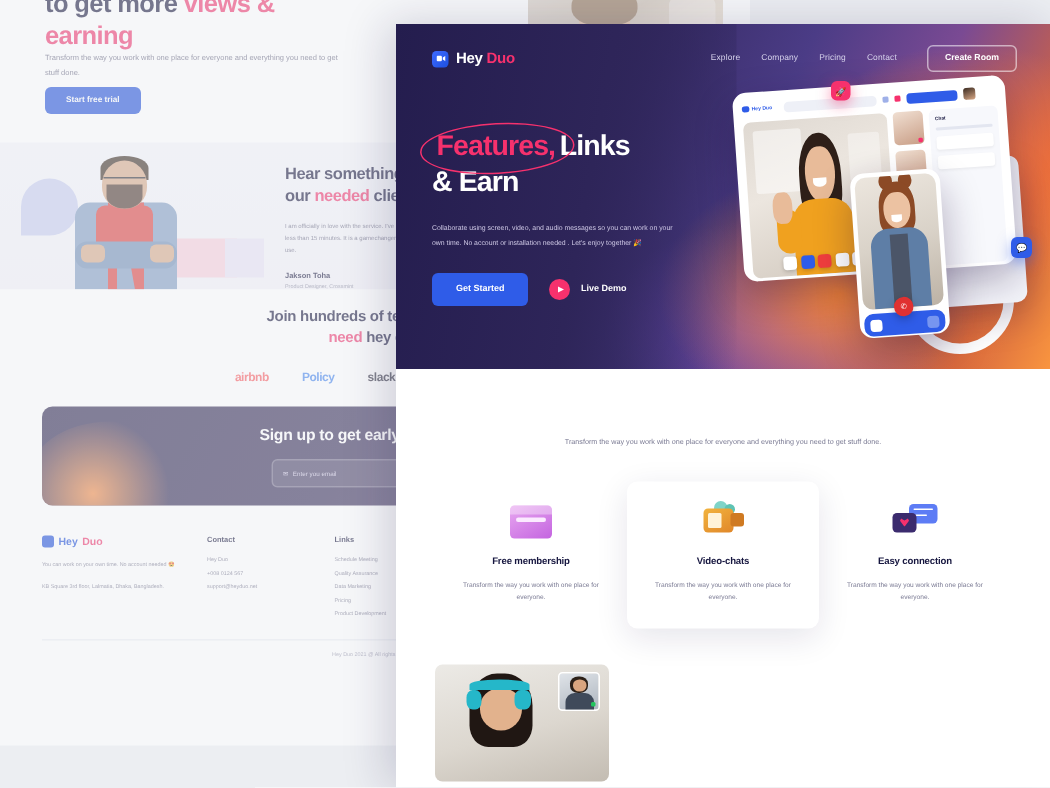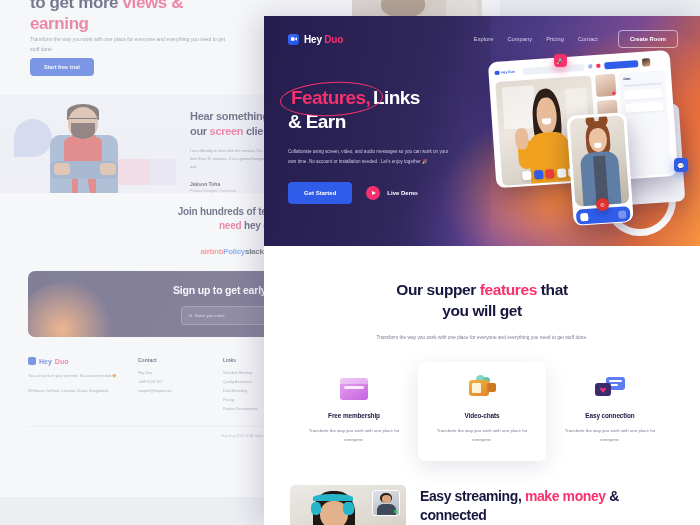--- a/index.html
+++ b/index.html
@@ -81,21 +81,21 @@
   .bp-testi{position:absolute;left:190px;top:14px;width:210px;}
   .bp-testi h3{font-size:11px;font-weight:700;color:#16163f;line-height:1.35;letter-spacing:-.3px;}
   .bp-testi h3 .pink{color:#f6316d;}
   .bp-testi p{font-size:4px;color:#6b6b86;line-height:2.1;margin-top:8px;width:160px;}
   .bp-testi .who{font-size:5px;font-weight:700;color:#16163f;margin-top:9px;}
   .bp-testi .role{font-size:3.6px;color:#8b8ba3;margin-top:2px;}
 
   .bp-brands{position:relative;height:72px;background:#fff;padding-top:12px;}
   .bp-brands h4{text-align:center;font-size:10px;font-weight:700;color:#16163f;line-height:1.4;letter-spacing:-.2px;}
   .bp-brands h4 .pink{color:#f6316d;}
-  .bp-logos{display:flex;align-items:center;justify-content:center;margin-top:14px;padding:0 14px;}
+  .bp-logos{display:flex;align-items:center;justify-content:center;gap:22px;margin-top:14px;padding:0 14px;}
   .bp-logos div{font-size:8px;font-weight:700;letter-spacing:-.3px;white-space:nowrap;}
 
   .bp-cta-wrap{padding:6px 28px 0;}
   .bp-cta{
     position:relative;height:66px;border-radius:7px;overflow:hidden;
     background:linear-gradient(120deg,#2b2450 0%,#332a58 45%,#463462 70%,#6b3f7e 100%);
     display:flex;flex-direction:column;align-items:center;justify-content:center;
   }
   .bp-cta::before{content:"";position:absolute;left:-10px;bottom:-24px;width:110px;height:80px;border-radius:50%;background:radial-gradient(circle at 40% 60%,rgba(255,140,60,.95),rgba(255,140,60,0) 62%);}
   .bp-cta h4{position:relative;text-align:center;color:#fff;font-size:10.5px;font-weight:700;line-height:1.4;letter-spacing:-.2px;}
@@ -364,21 +364,21 @@
       <div class="glasses"></div>
       <div class="arms"></div>
       <div class="hand1"></div>
       <div class="hand2"></div>
     </div>
 
     <div class="bp-testi">
       <h3>
         <span>Hear something from</span><br>
         <span>our</span>
-        <span class="pink">screen</span>
+        <span class="pink">needed</span>
         <span>clients</span>
       </h3>
       <p>I am officially in love with the service. I've already recorded 2 video widgets and it took me less than 15 minutes. It is a gamechanger. I love that it can be personalized and easy to use.</p>
       <div class="who">Jakson Toha</div>
       <div class="role">Product Designer, Crossmint</div>
 
     </div>
   </div>
 
   <div class="bp-brands">
@@ -561,26 +561,20 @@
         <div class="ph-bar">
           <i></i>
           <i class="d"></i>
         </div>
         <div class="ph-end">✆</div>
       </div>
     </div>
   </section>
 
   <section class="features">
-    <h2>
-      <span>Our supper</span>
-      <span class="pink">features</span>
-      <span>that</span><br>
-      <span>you will get</span>
-    </h2>
     <p class="lead">Transform the way you work with one place for everyone and everything you need to get stuff done.</p>
 
     <div class="fgrid">
       <div class="fcard">
         <div class="ficon">
             <div class="ic-member"></div>
           </div>
         <h3>Free membership</h3>
         <p>Transform the way you work with one place for everyone.</p>
       </div>
@@ -615,22 +609,14 @@
       <div class="hp1"></div>
       <div class="hp2"></div>
 
       <div class="pip">
         <div class="pb"></div>
         <div class="ph"></div>
         <div class="pf"></div>
         <div class="dot"></div>
       </div>
     </div>
-    <div class="st-copy">
-      <h2>
-        <span>Easy streaming,</span>
-        <span class="pink">make money</span>
-        <span>&amp; connected</span><br>
-        
-      </h2>
-    </div>
   </section>
 </div>
 
 </body></html>

